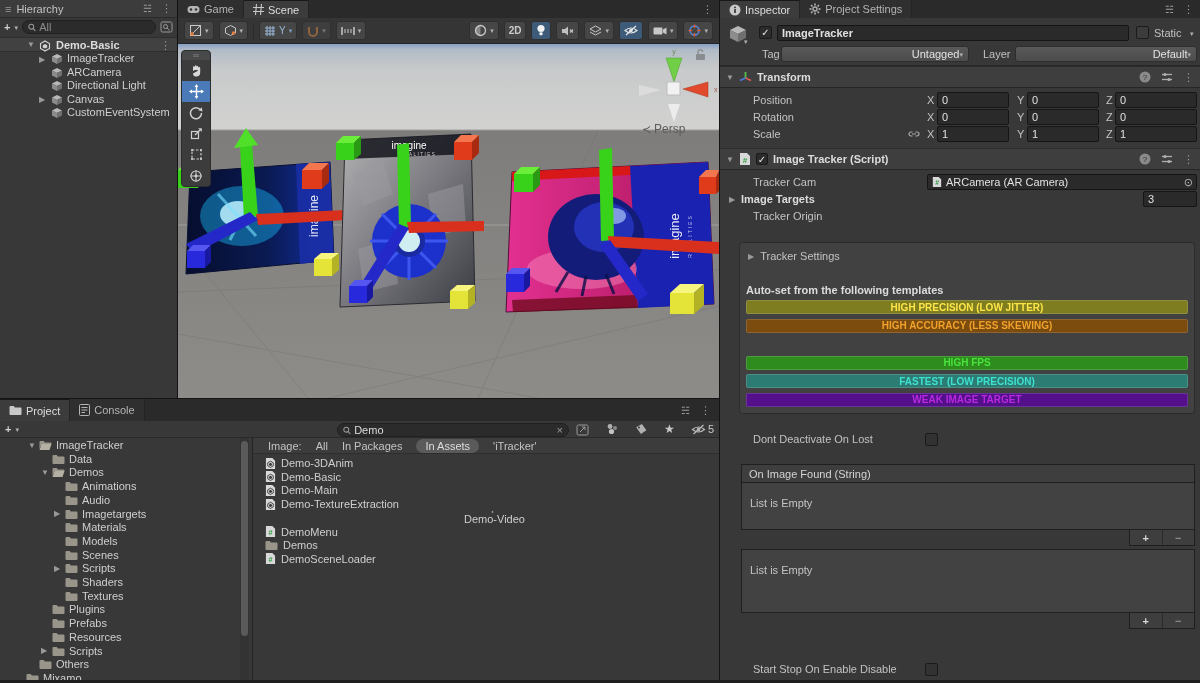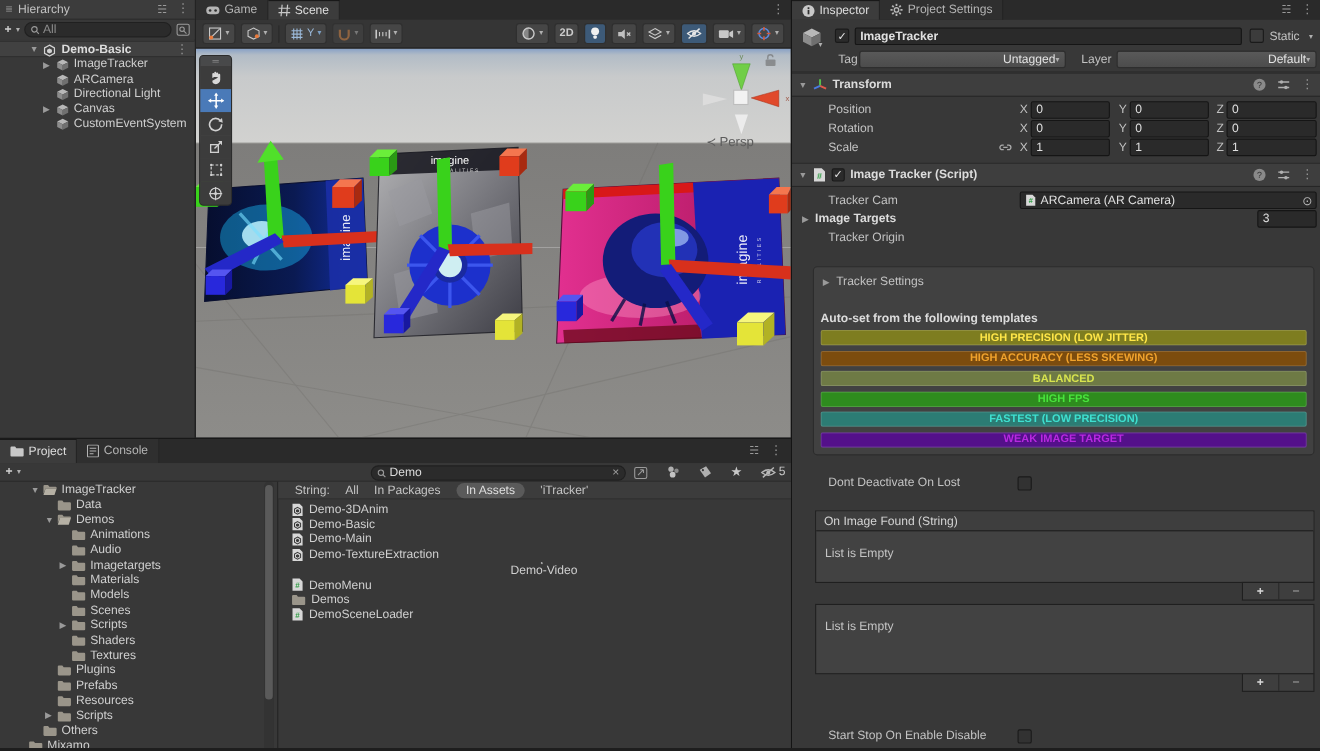--- a/index.html
+++ b/index.html
@@ -651,21 +651,20 @@
     </div>
 
     <div class="abs" style="left:19px;top:242px;width:456px;height:172px;background:#414141;border:1px solid #2c2c2c;border-radius:4px;">
       <div class="row" style="left:8px;top:7px;gap:6px;">
         <span class="arrow" style="position:static;">▶</span>
         <span class="lbl">Tracker Settings</span>
       </div>
       <span class="bold abs" style="left:6px;top:41px;">Auto-set from the following templates</span>
       <div class="tmpl-btn" style="top: 57px; background: rgb(126, 125, 32); color: rgb(255, 230, 72);">HIGH PRECISION (LOW JITTER)</div>
       <div class="tmpl-btn" style="top: 75.5px; background: rgb(124, 76, 14); color: rgb(240, 162, 44);">HIGH ACCURACY (LESS SKEWING)</div>
-      <div class="tmpl-btn" style="top: 94px; background: rgb(110, 122, 69); color: rgb(216, 228, 78);">BALANCED</div>
       <div class="tmpl-btn" style="top: 112.5px; background: rgb(46, 140, 30); color: rgb(72, 228, 60);">HIGH FPS</div>
       <div class="tmpl-btn" style="top: 131px; background: rgb(44, 124, 116); color: rgb(62, 224, 208);">FASTEST (LOW PRECISION)</div>
       <div class="tmpl-btn" style="top: 149.5px; background: rgb(84, 16, 138); color: rgb(184, 40, 224);">WEAK IMAGE TARGET</div>
     </div>
 
     <div class="row" style="left:0;top:431px;right:4px;height:16px;">
       <span class="lbl abs" style="left:33px;">Dont Deactivate On Lost</span>
       <span class="checkbox abs" style="left:205px;background:#323232;"></span>
     </div>
 
@@ -876,21 +875,21 @@
       <div class="abs" style="right:3px;top:0;width:9px;bottom:0;background:#333333;border-radius:4px;">
         <div class="abs" style="left:1px;right:1px;top:3px;height:195px;background:#5a5a5a;border-radius:4px;"></div>
         <span class="abs" style="left:1px;bottom:0;color:#8a8a8a;font-size:7px;">▾</span>
       </div>
     </div>
 
     <div class="vdiv" style="left:252px;top:39px;"></div>
 
     <div class="abs" style="left:253px;top:39px;right:0;bottom:0;">
       <div class="row" style="left:0;top:0;right:0;height:16px;gap:14px;padding-left:15px;background:#3c3c3c;border-bottom:1px solid #2e2e2e;">
-        <span class="lbl">String:</span>
+        <span class="lbl">Image:</span>
         <span class="scope">All</span>
         <span class="scope">In Packages</span>
         <span class="pill">In Assets</span>
         <span class="scope">'iTracker'</span>
       </div>
 
       <div class="tree-row" style="top:18px;left:12px;">
           <svg width="11" height="13" viewBox="0 0 12 14">
             <path d="M1 1 h7 l3 3 v9 H1 Z" fill="#d8d8d8"></path>
             <polygon points="6,4.5 9,6.2 9,9.6 6,11.3 3,9.6 3,6.2" fill="none" stroke="#3a3a3a" stroke-width="1"></polygon>

